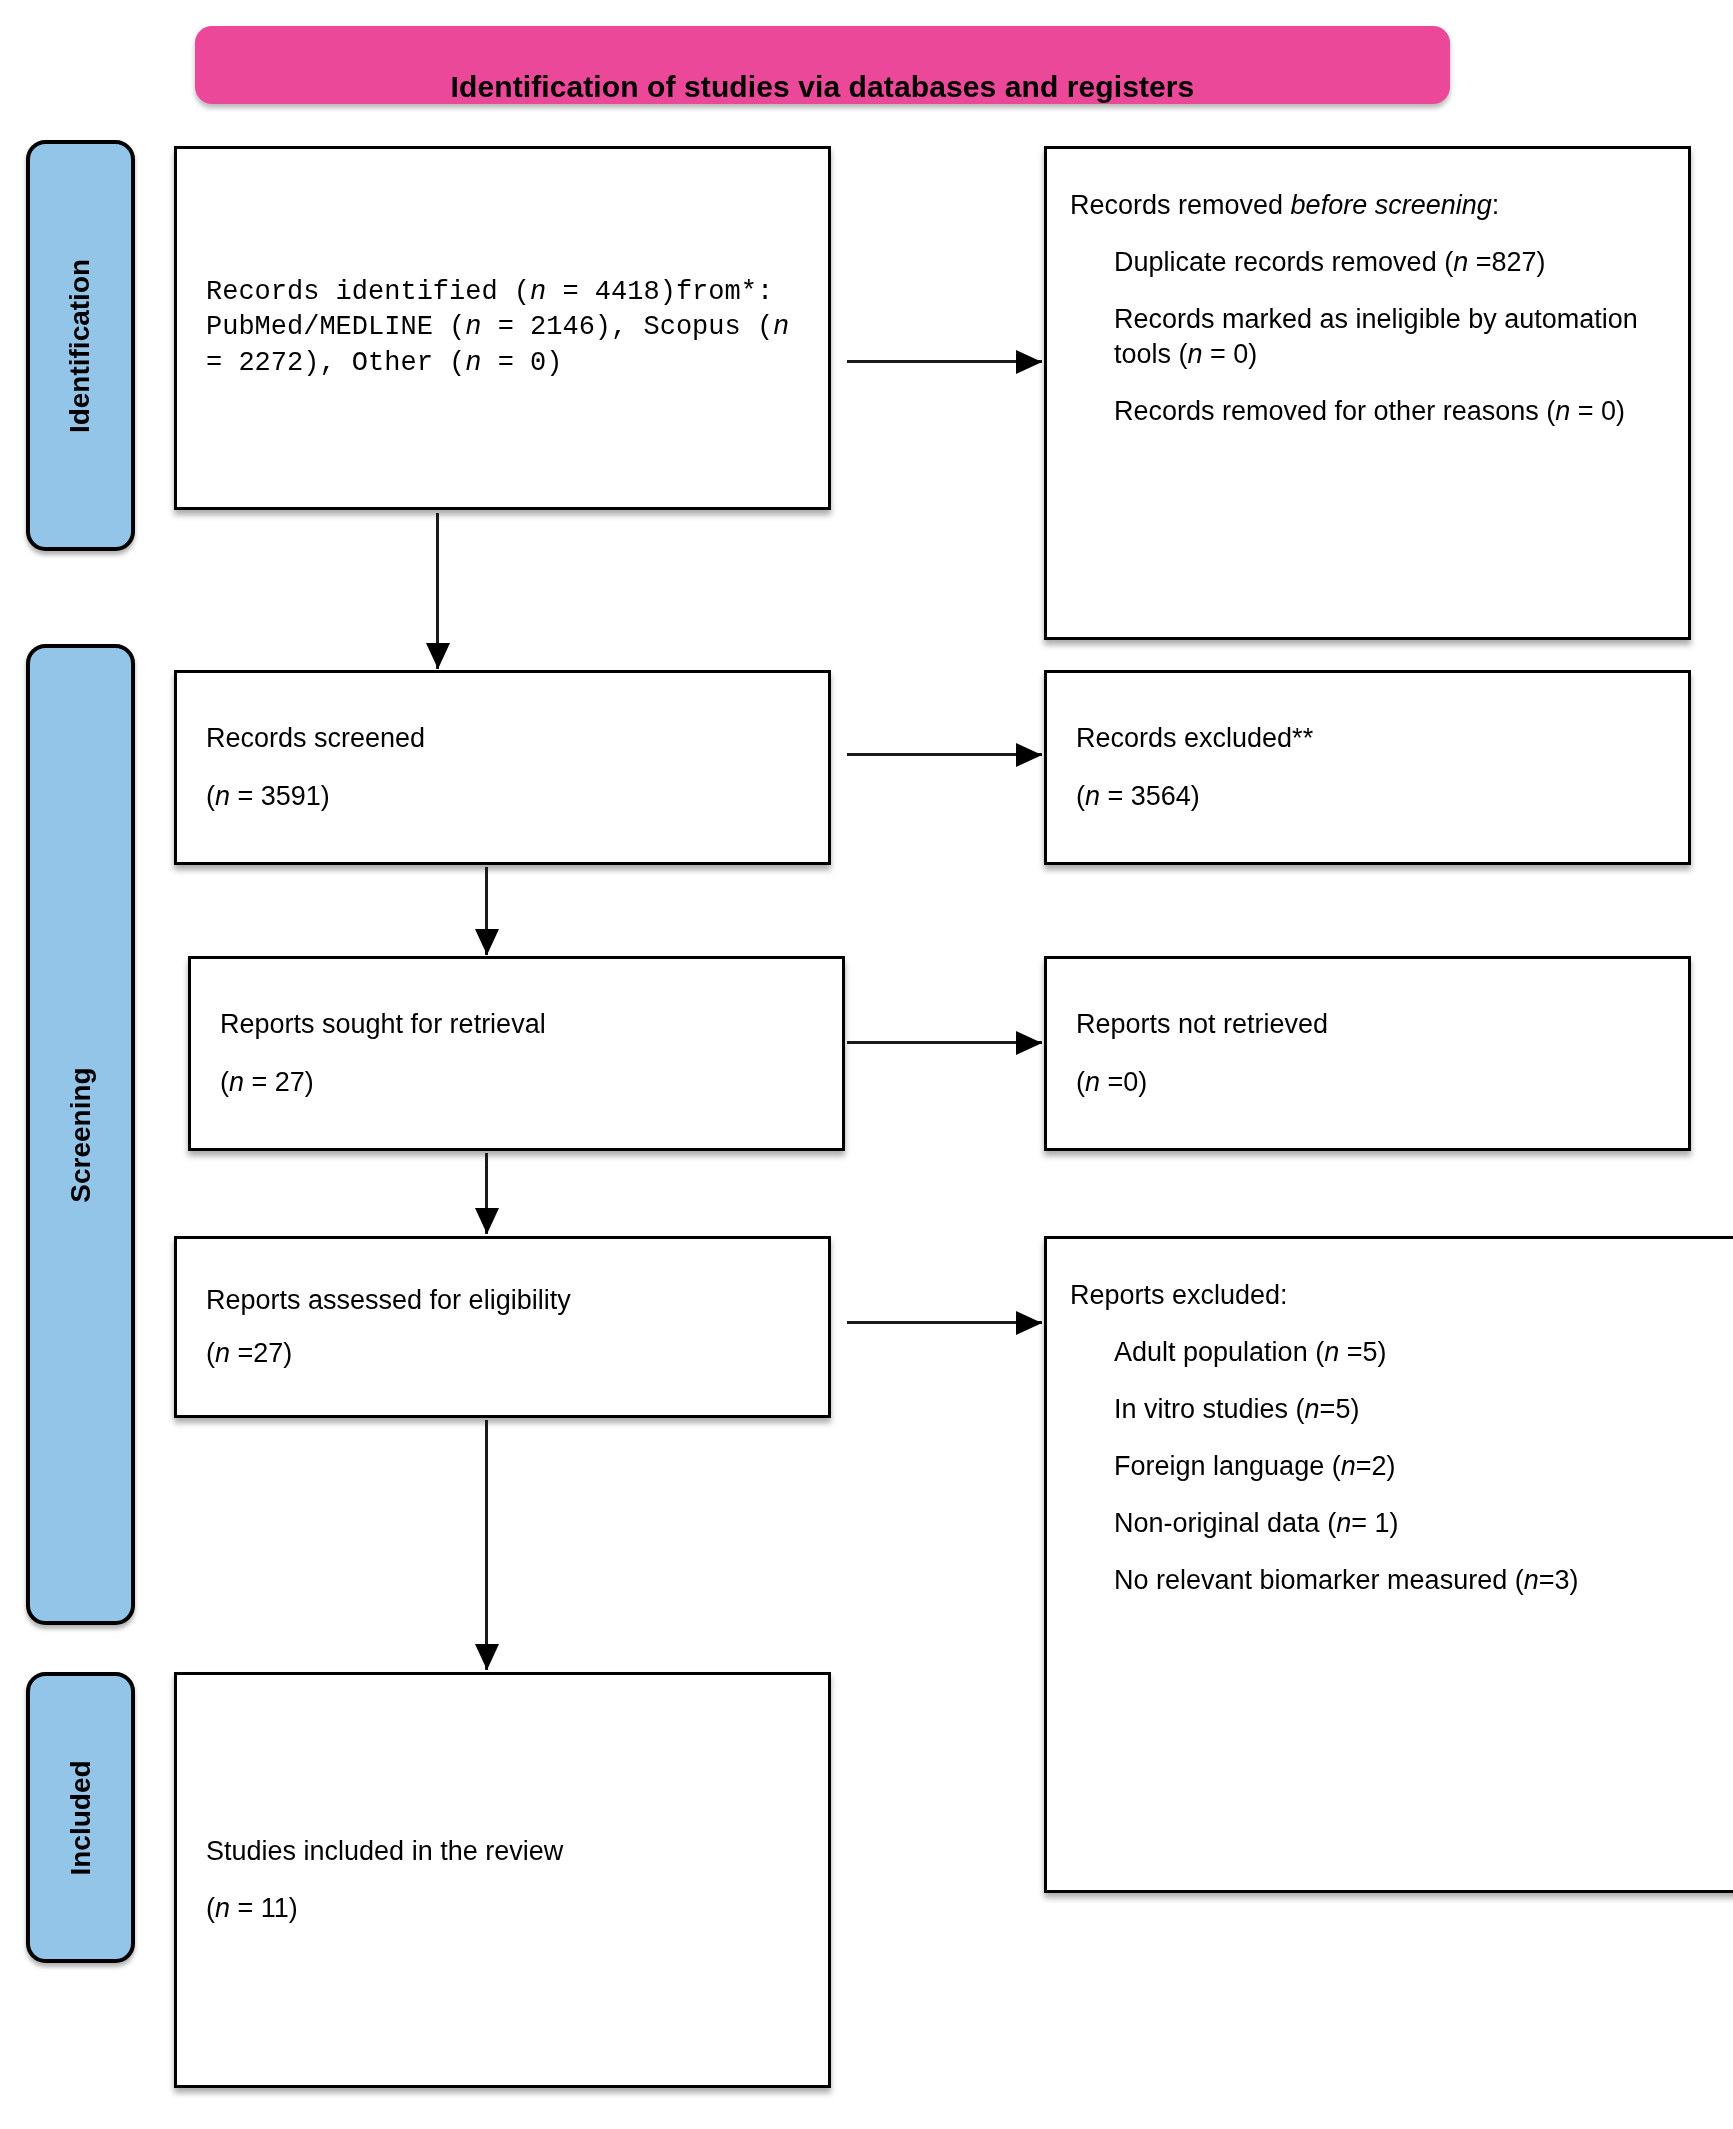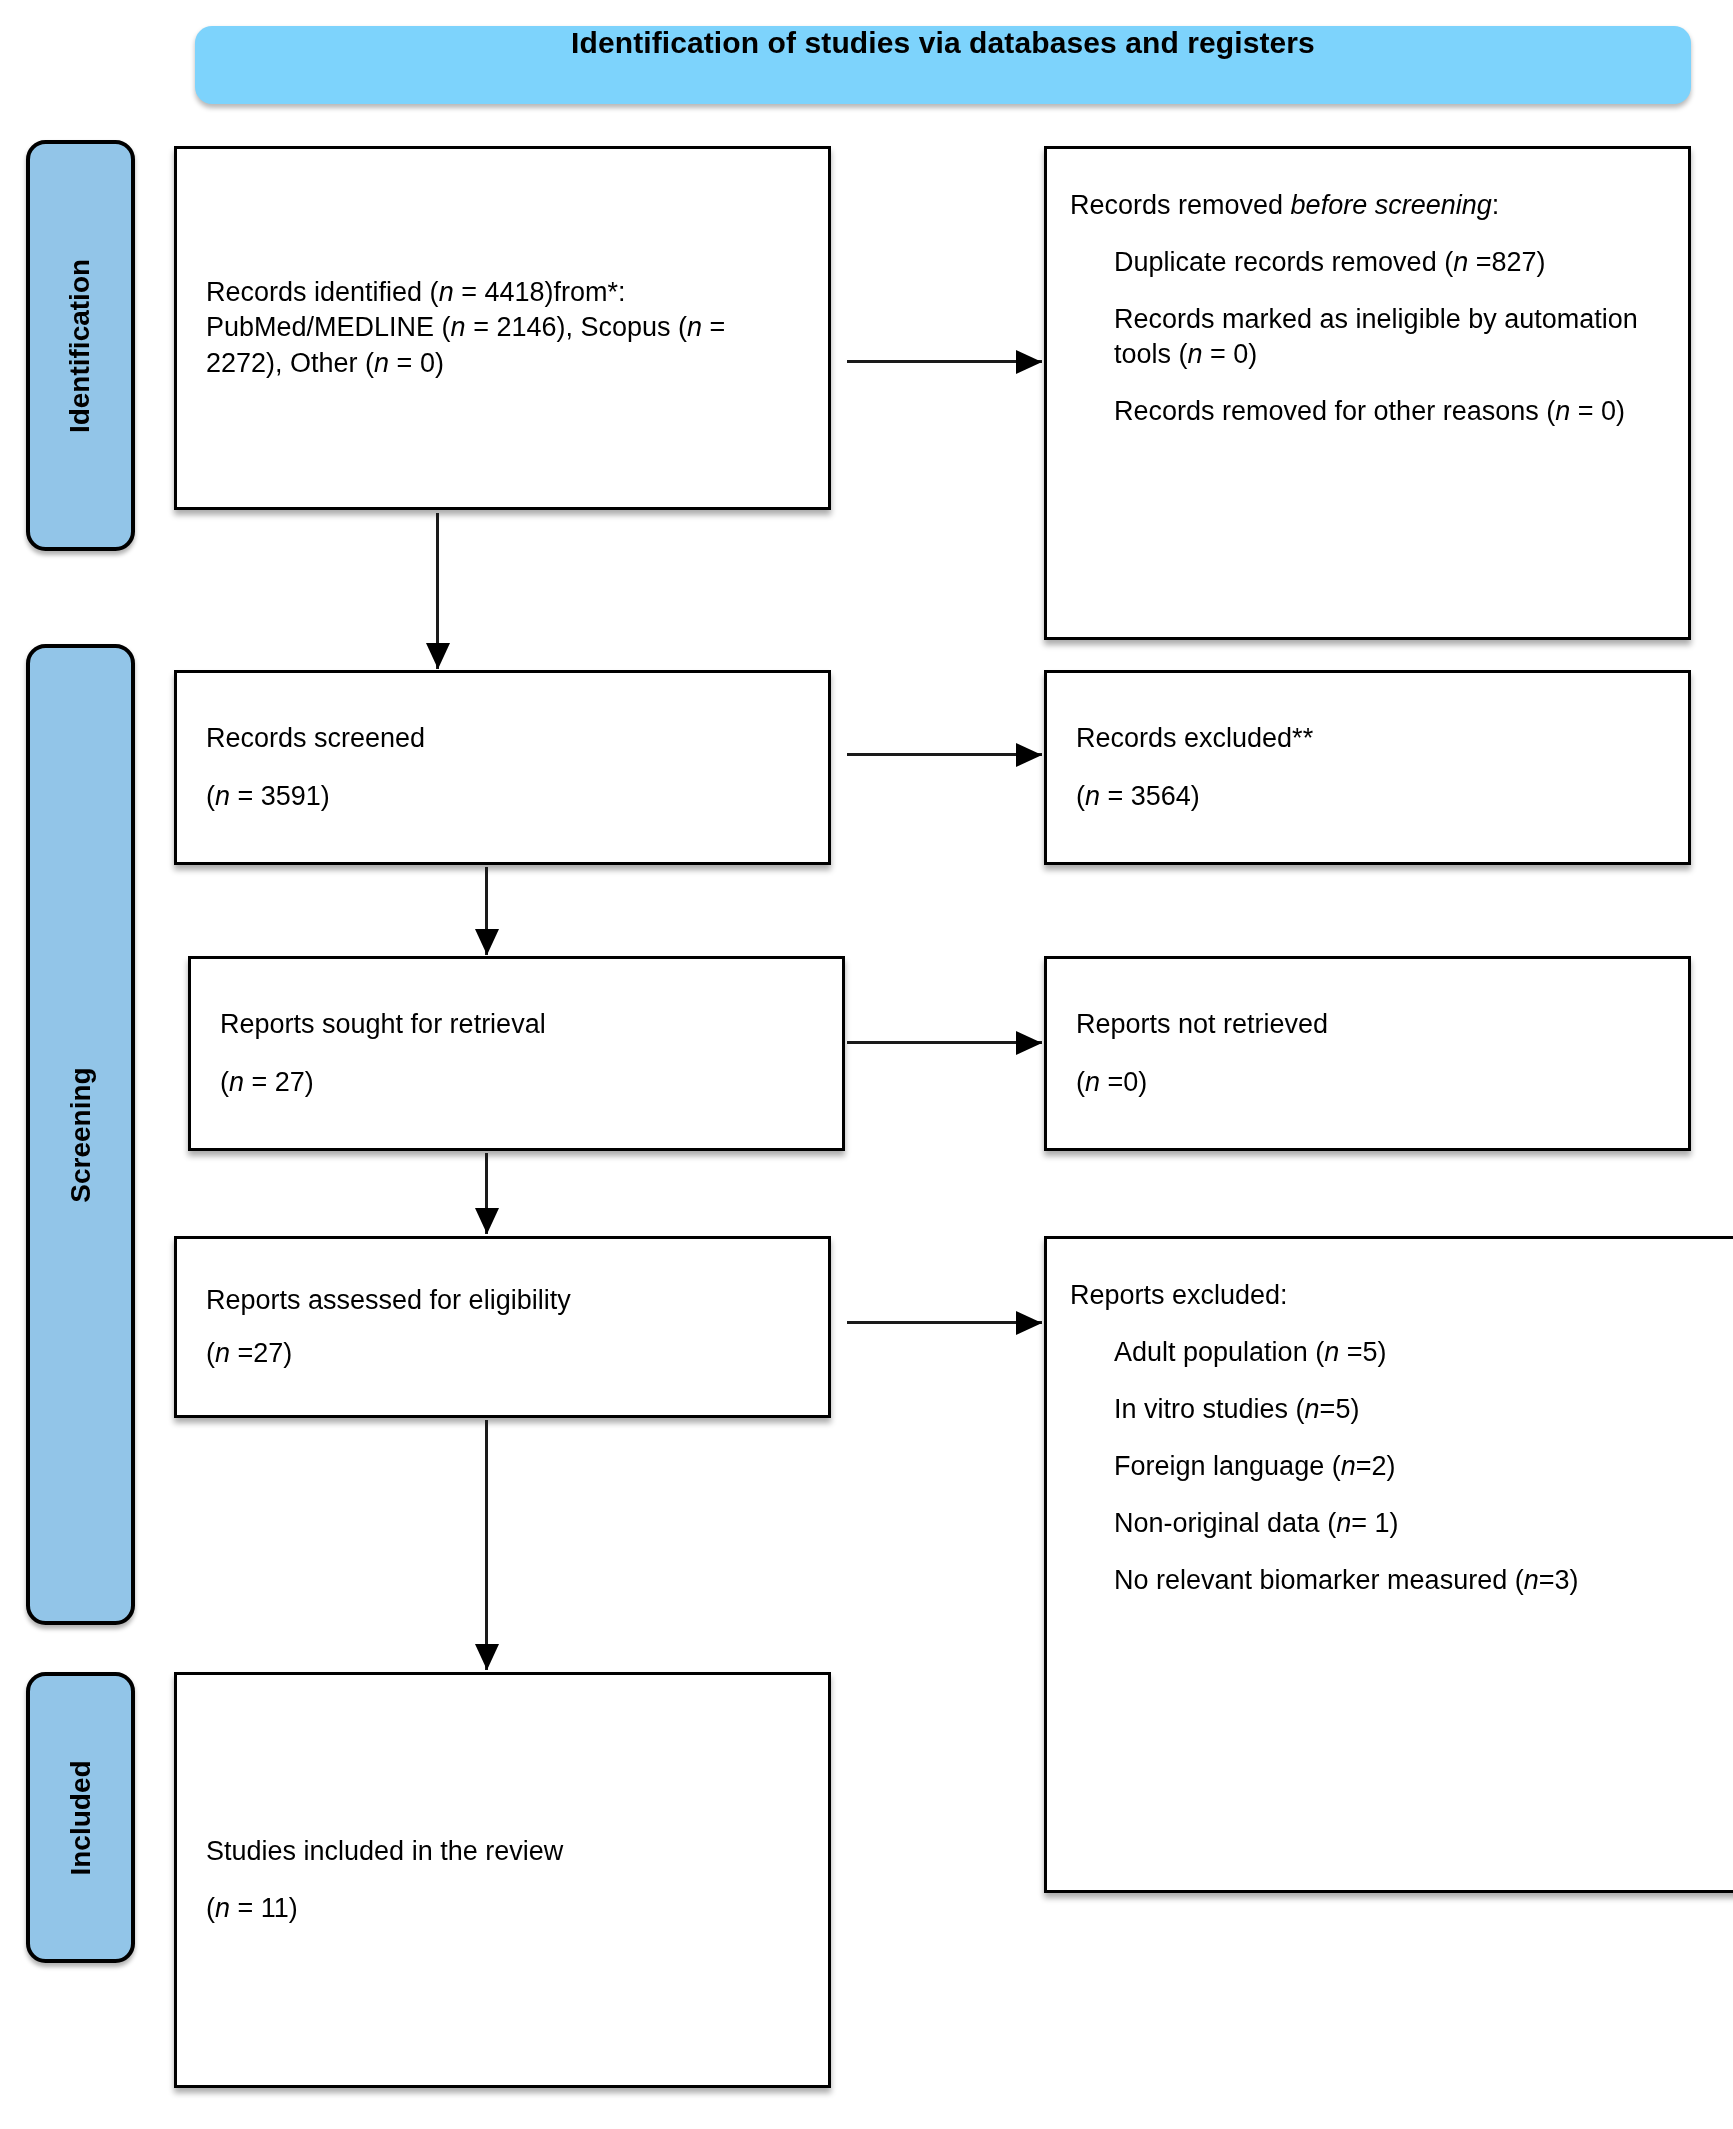--- a/index.html
+++ b/index.html
@@ -2,24 +2,24 @@
 <html style="font-size:10.4px"><head>
 <meta charset="utf-8">
 <style>
   html,body{margin:0;padding:0;background:#fff;}
   body{width:1734px;height:2129px;position:relative;
        font-family:"Liberation Sans","DejaVu Sans",sans-serif;color:#000;}
   .abs{position:absolute;}
 
   
   #header-banner{
-    left:195px;top:26px;width:1496px;height:78px;
-    background:#7dd3fc;border-radius:17px;
+    left:195px;top:26px;width:1255px;height:78px;
+    background:#ec4899;border-radius:17px;
     box-shadow:0 3.9px 5.2px rgba(0,0,0,.28);
-    display:flex;align-items:flex-start;justify-content:center;
+    display:flex;align-items:flex-end;justify-content:center;
   }
   #header-banner .htxt{
     font-size:30px;font-weight:bold;letter-spacing:0.1px;white-space:nowrap;
   }
 
   
   .stage-tab{
     left:26px;width:101px;background:#92C5E8;
     border:4.6px solid #000;border-radius:19.5px;
     box-shadow:0 3.3px 4.6px rgba(0,0,0,.30);
@@ -44,21 +44,21 @@
     padding:0 29px;height:100%;display:flex;flex-direction:column;
     justify-content:center;
   }
   .fbox p{margin:0;font-size:27px;line-height:1.30;}
   .fbox p.sub{margin-left:44px;}
   .fbox .gap{height:22px;}
   .fbox .gap-s{height:17px;}
   .fbox i{font-style:italic;}
 
   
-  #box-identified     {left:174px;top:146px;  width:657px;height:364px;}
+  #box-identified     {left:174px;top:146px;  width:657px;height:364px;font-family:Liberation Mono, monospace;}
   #box-screened       {left:174px;top:670px; width:657px;height:195px;}
   #box-sought         {left:188px;top:956px; width:657px;height:195px;}
   #box-assessed       {left:174px;top:1236px; width:657px;height:182px;}
   #box-included       {left:174px;top:1672px; width:657px;height:416px;}
   
   #box-removed-before {left:1044px;top:146px; width:647px;height:494px;}
   #box-excluded-rec   {left:1044px;top:670px;width:647px;height:195px;}
   #box-not-retrieved  {left:1044px;top:956px;width:647px;height:195px;}
   #box-excluded-rep   {left:1044px;top:1236px;width:781px;height:657px;}
 

